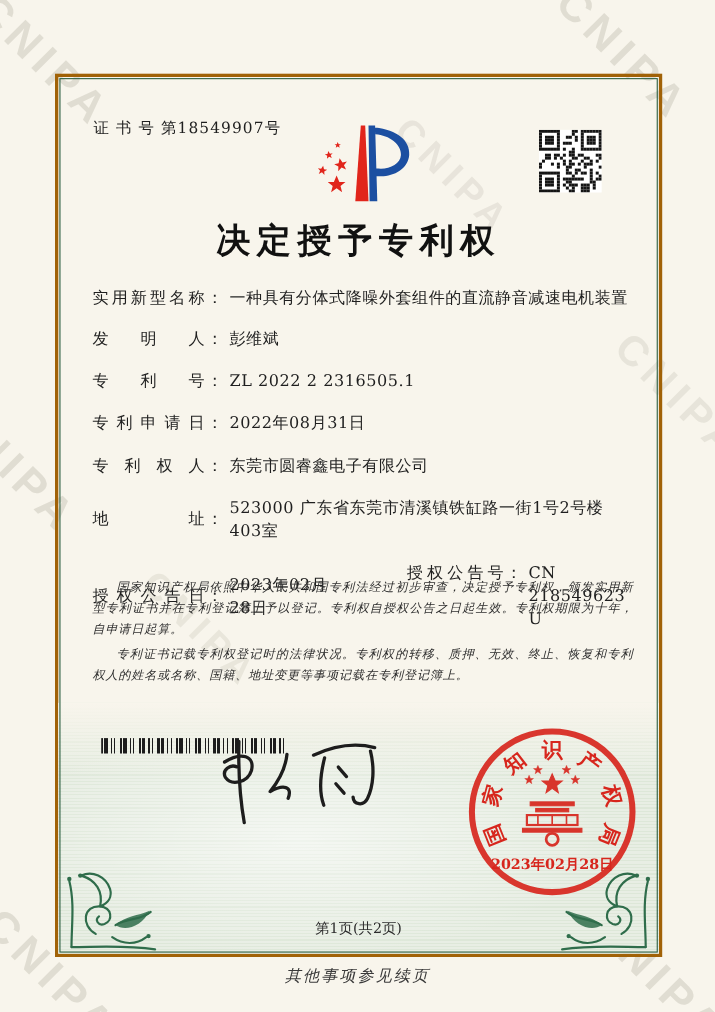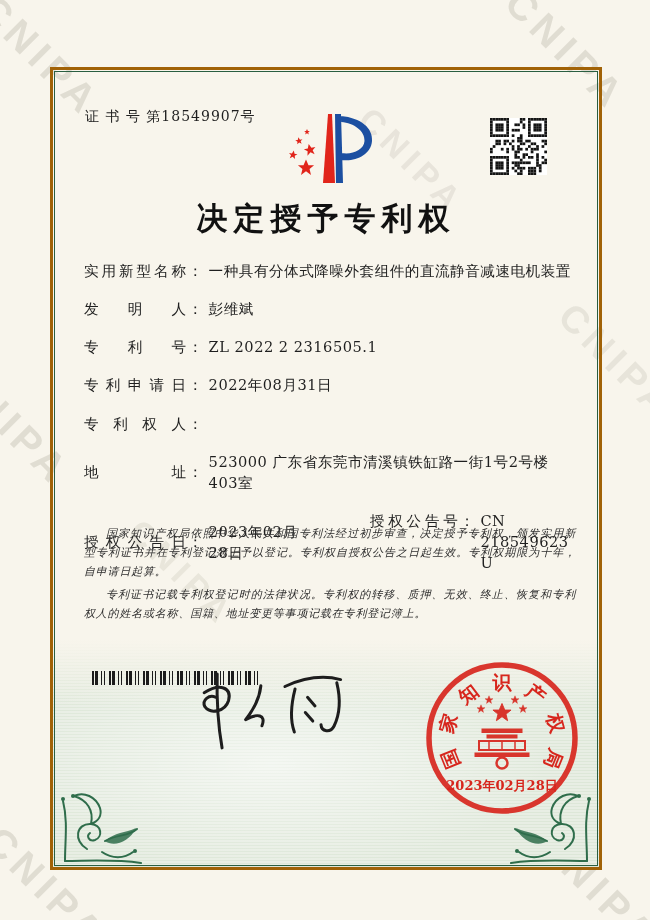--- a/index.html
+++ b/index.html
@@ -328,20 +328,21 @@
         <span class="fvalue">ZL 2022 2 2316505.1</span>
       </div>
       <div class="frow">
         <span class="flabel">专利申请日</span>
         <span class="fcolon">：</span>
         <span class="fvalue">2022年08月31日</span>
       </div>
       <div class="frow">
         <span class="flabel">专利权人</span>
         <span class="fcolon">：</span>
+        <span class="fvalue">东莞市圆睿鑫电子有限公司</span>
       </div>
       <div class="frow">
         <span class="flabel">地址</span>
         <span class="fcolon">：</span>
         <span class="fvalue">523000 广东省东莞市清溪镇铁缸路一街1号2号楼403室</span>
       </div>
       <div class="frow">
         <span class="flabel">授权公告日</span>
         <span class="fcolon">：</span>
         <span class="fvalue">2023年02月28日</span>
@@ -442,16 +443,18 @@
           </g>
           <g fill="#2f6d4b">
             <path d="M48,62 C58,53 68,54 79,49 C72,64 56,68 48,62 Z" opacity="0.85"></path>
             <circle cx="6" cy="20" r="2"></circle>
               <circle cx="78" cy="72" r="2"></circle>
               <circle cx="16" cy="17" r="2"></circle>
           </g>
         </svg>
       </div>
 
+      <div class="page-info">第1页(共2页)</div>
     </div>
   </div>
 
+  <div class="footer-note">其他事项参见续页</div>
 </div>
 
 </body></html>

